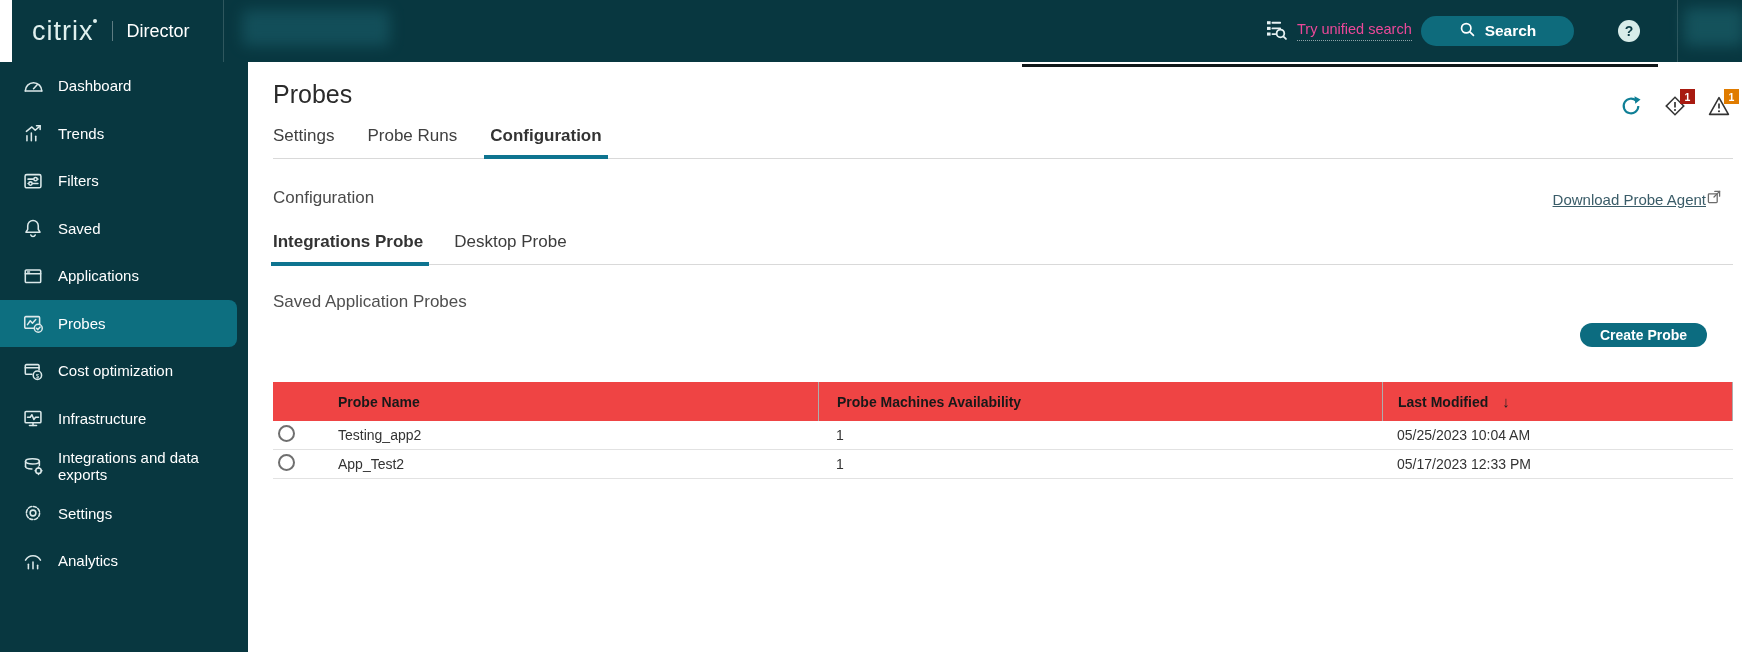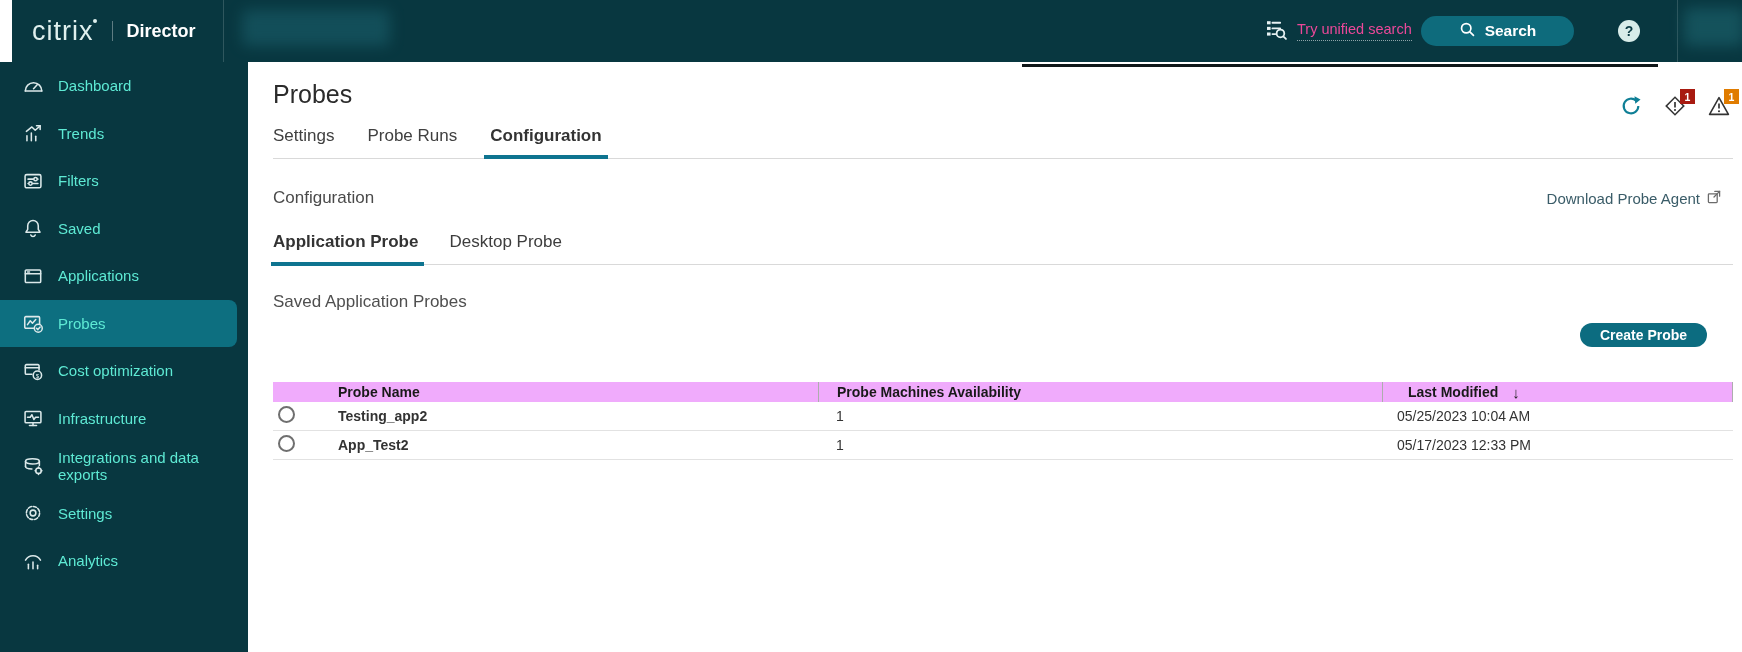--- a/index.html
+++ b/index.html
@@ -6,39 +6,39 @@
   html,body { width:1742px; height:652px; }
   body { font-family: "Liberation Sans", sans-serif; background:#fff; overflow:hidden; }
   .app { position:relative; width:1742px; height:652px; background:#fff; }
 
   
   .topbar { position:absolute; left:12px; top:0; width:1742px; height:62px; background:#083740; }
   .logo-area { position:absolute; left:20px; top:0; height:62px; display:flex; align-items:center; }
   .logo { font-size:27px; letter-spacing:1px; color:#dff0ee; font-weight:400; position:relative; padding-right:4px; }
   .logo::after { content:''; position:absolute; right:1px; top:3px; width:4px; height:4px; border-radius:50%; background:#dff0ee; }
   .logo-sep { width:1px; height:20px; background:rgba(255,255,255,.35); margin:0 14px; }
-  .product { font-size:18px; color:#ffffff; font-weight:700; }
+  .product { font-size:18px; color:#ffffff; font-weight:400; }
   .tb-divider { position:absolute; top:0; width:1px; height:62px; background:rgba(255,255,255,.16); }
   .tb-div-left { left:211px; }
   .tb-div-right { left:1665px; }
   .blur { position:absolute; filter:blur(7px); opacity:.9; }
   .blur-a { left:230px; top:10px; width:148px; height:36px; border-radius:5px; background:#14515c; }
   .blur-b { left:1672px; top:8px; width:60px; height:38px; border-radius:5px; background:#16555f; }
   .unified { position:absolute; left:1252px; top:0; height:62px; display:flex; align-items:center; gap:9px; cursor:pointer; }
   .unified-label { font-size:14.5px; color:#ec4899; padding-bottom:3px; border-bottom:1.5px dotted rgba(255,255,255,.55); }
   .search-btn { position:absolute; left:1409px; top:16px; width:153px; height:30px; border-radius:16px;
                 background:#0e6b7c; border:none; color:#fff; display:flex; align-items:center; justify-content:center;
                 gap:9px; font-size:15.5px; font-weight:bold; font-family:"Liberation Sans",sans-serif; cursor:pointer; }
   .help { position:absolute; left:1606px; top:20px; width:22px; height:22px; border-radius:50%; background:#d8ece9;
           color:#0b3a43; font-size:14px; font-weight:bold; display:flex; align-items:center; justify-content:center; cursor:pointer; }
 
   
   .sidebar { position:absolute; left:0; top:62px; width:248px; height:590px; background:#083740; }
   .side-item { height:47.5px; display:flex; align-items:center; padding-left:22px; gap:14px; cursor:pointer; }
-  .side-item .slabel { font-size:15px; color:#5eead4; }
+  .side-item .slabel { font-size:15px; color:#ffffff; }
   .side-item.active { background:#0d6f80; width:237px; border-radius:0 8px 8px 0; }
   .sicon { width:22px; height:22px; display:flex; align-items:center; justify-content:center; }
   .sicon svg { width:22px; height:22px; stroke:#dce9ea; fill:none; stroke-width:1.4; stroke-linecap:round; stroke-linejoin:round; }
 
   
   .content { position:absolute; left:248px; top:62px; width:1494px; height:590px; background:#fff; }
   .black-line { position:absolute; left:774px; top:2px; width:636px; height:2.5px; background:#101719; }
   .page-title { position:absolute; left:25px; top:18px; font-size:25px; font-weight:400; color:#2b2b2b; }
 
   .hdr-icons { position:absolute; top:33px; right:12px; display:flex; align-items:center; gap:22px; }
@@ -49,43 +49,43 @@
   .badge-red { background:#a81a10; }
   .badge-orange { background:#e07c00; }
 
   .tabs { position:absolute; left:25px; top:64px; right:9px; display:flex; gap:33px; padding-bottom:12px; border-bottom:1px solid #d9d9d9; }
   .tab { font-size:17px; color:#404040; cursor:pointer; position:relative; }
   .tab.active { font-weight:bold; color:#333; }
   .tab.active::after { content:''; position:absolute; left:-6px; right:-6px; bottom:-13px; height:4px; background:#0e7490; }
 
   .config-row { position:absolute; left:25px; top:126px; right:20px; display:flex; justify-content:space-between; align-items:center; }
   .section-title { font-size:17px; color:#4a4a4a; }
-  .dl-link { display:flex; align-items:center; gap:6px; font-size:15px; color:#3a5c68; cursor:pointer; }
+  .dl-link { display:flex; align-items:flex-end; font-size:15px; color:#3a5c68; text-decoration:underline; cursor:pointer; }
 
   .subtabs { position:absolute; left:25px; top:170px; right:9px; display:flex; gap:31px; padding-bottom:12px; border-bottom:1px solid #d9d9d9; }
   .subtab { font-size:17px; color:#3d3d3d; cursor:pointer; position:relative; }
   .subtab.active { font-weight:bold; color:#333; }
   .subtab.active::after { content:''; position:absolute; left:-2px; right:-6px; bottom:-14px; height:4px; background:#0e7490; }
 
   .saved-title { position:absolute; left:25px; top:230px; font-size:17px; color:#4f4f4f; }
 
   .create-btn { position:absolute; left:1332px; top:261px; width:127px; height:24px; border:none; border-radius:14px;
                 background:#0c6c80; color:#fff; font-size:14px; font-weight:bold; font-family:"Liberation Sans",sans-serif; cursor:pointer; }
 
   .ptable { position:absolute; left:25px; top:320px; width:1460px; }
-  .thead { display:grid; grid-template-columns:63px 482px 564px 351px; height:20px; background:#f0abfc; align-items:center;
+  .thead { display:grid; grid-template-columns:63px 482px 564px 351px; height:39px; background:#ef4444; align-items:center;
            font-size:14px; font-weight:bold; color:#191919;text-align:right; }
   .th { height:100%; display:flex; align-items:center; }
   .th-name { padding-left:2px; }
   .th-b { border-left:1px solid #adadad; padding-left:18px; }
-  .th-last { padding-left:25px; border-right:1px solid #adadad; }
+  .th-last { padding-left:15px; border-right:1px solid #adadad; }
   .sort { font-size:15px; font-weight:normal; margin-left:14px; color:#222; }
   .trow { display:grid; grid-template-columns:63px 482px 564px 351px; height:29px; align-items:center;
           border-bottom:1px solid #e2e2e2; font-size:14px; color:#333; }
-  .td-name { padding-left:2px;font-weight:bold; }
+  .td-name { padding-left:2px; }
   .td-b { padding-left:18px; }
   .td-last { padding-left:15px; }
   .radio { width:17px; height:17px; border:2px solid #6f6f6f; border-radius:50%; margin-left:5px; display:inline-block; cursor:pointer; background:#fff; }
 </style>
 </head>
 <body>
 
 <div class="app">
 
   <header class="topbar">
@@ -295,21 +295,21 @@
           <svg width="16" height="16" viewBox="0 0 20 20" fill="none" stroke="#6b6b6b" stroke-width="1.6" stroke-linecap="round">
             <rect x="3" y="6" width="11" height="11" rx="1"></rect>
             <polyline points="11,3 17,3 17,9"></polyline>
             <line x1="17" y1="3" x2="10" y2="10"></line>
           </svg>
         </span>
       </a>
     </div>
 
     <div class="subtabs">
-      <span class="subtab active">Application Probe</span>
+      <span class="subtab active">Integrations Probe</span>
       <span class="subtab">Desktop Probe</span>
     </div>
 
     <div class="saved-title">Saved Application Probes</div>
 
     <button class="create-btn">Create Probe</button>
 
     <div class="ptable">
       <div class="thead">
         <div class="th th-radio"></div>

